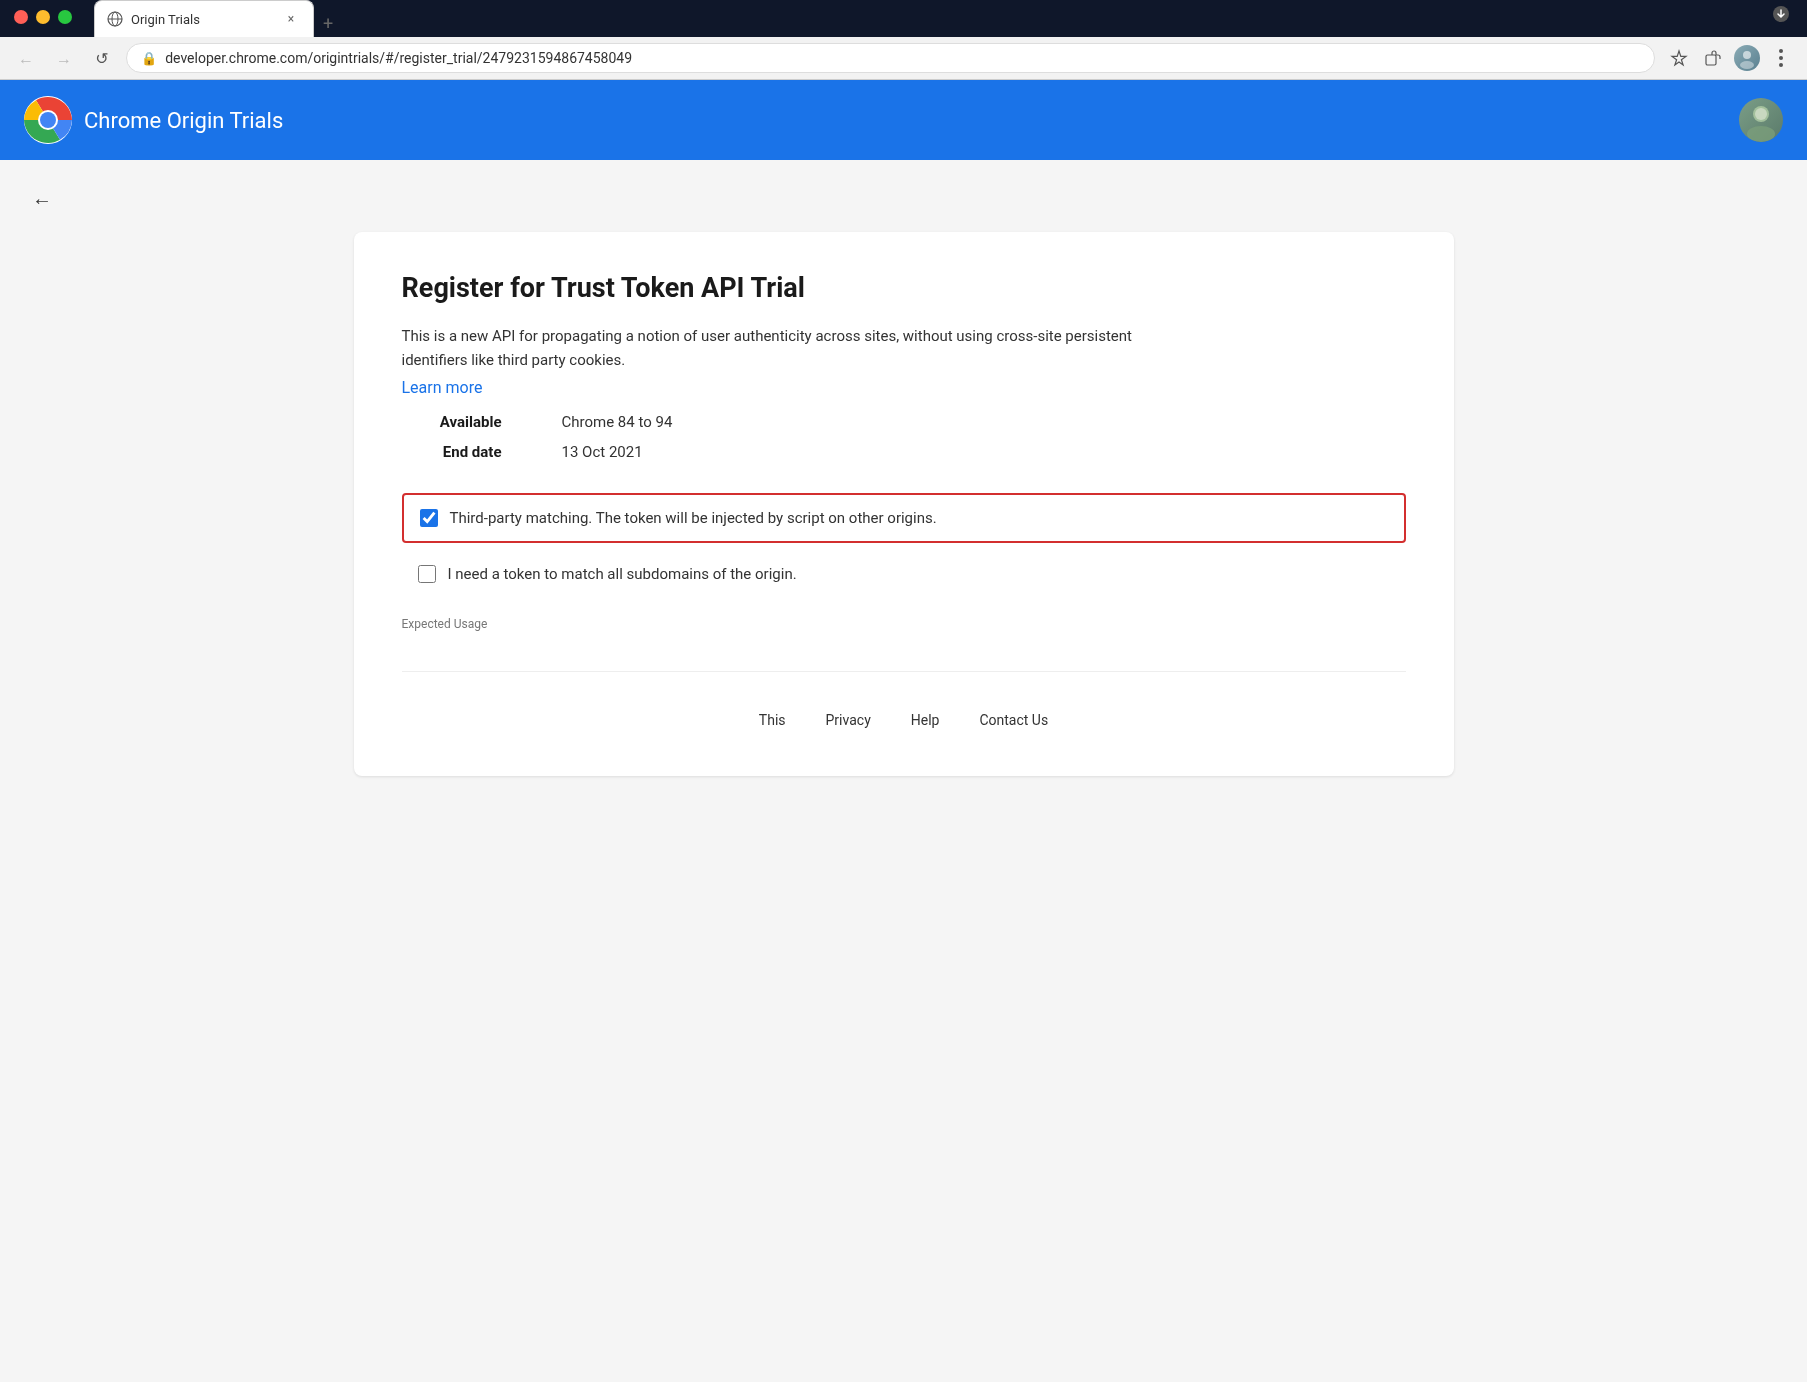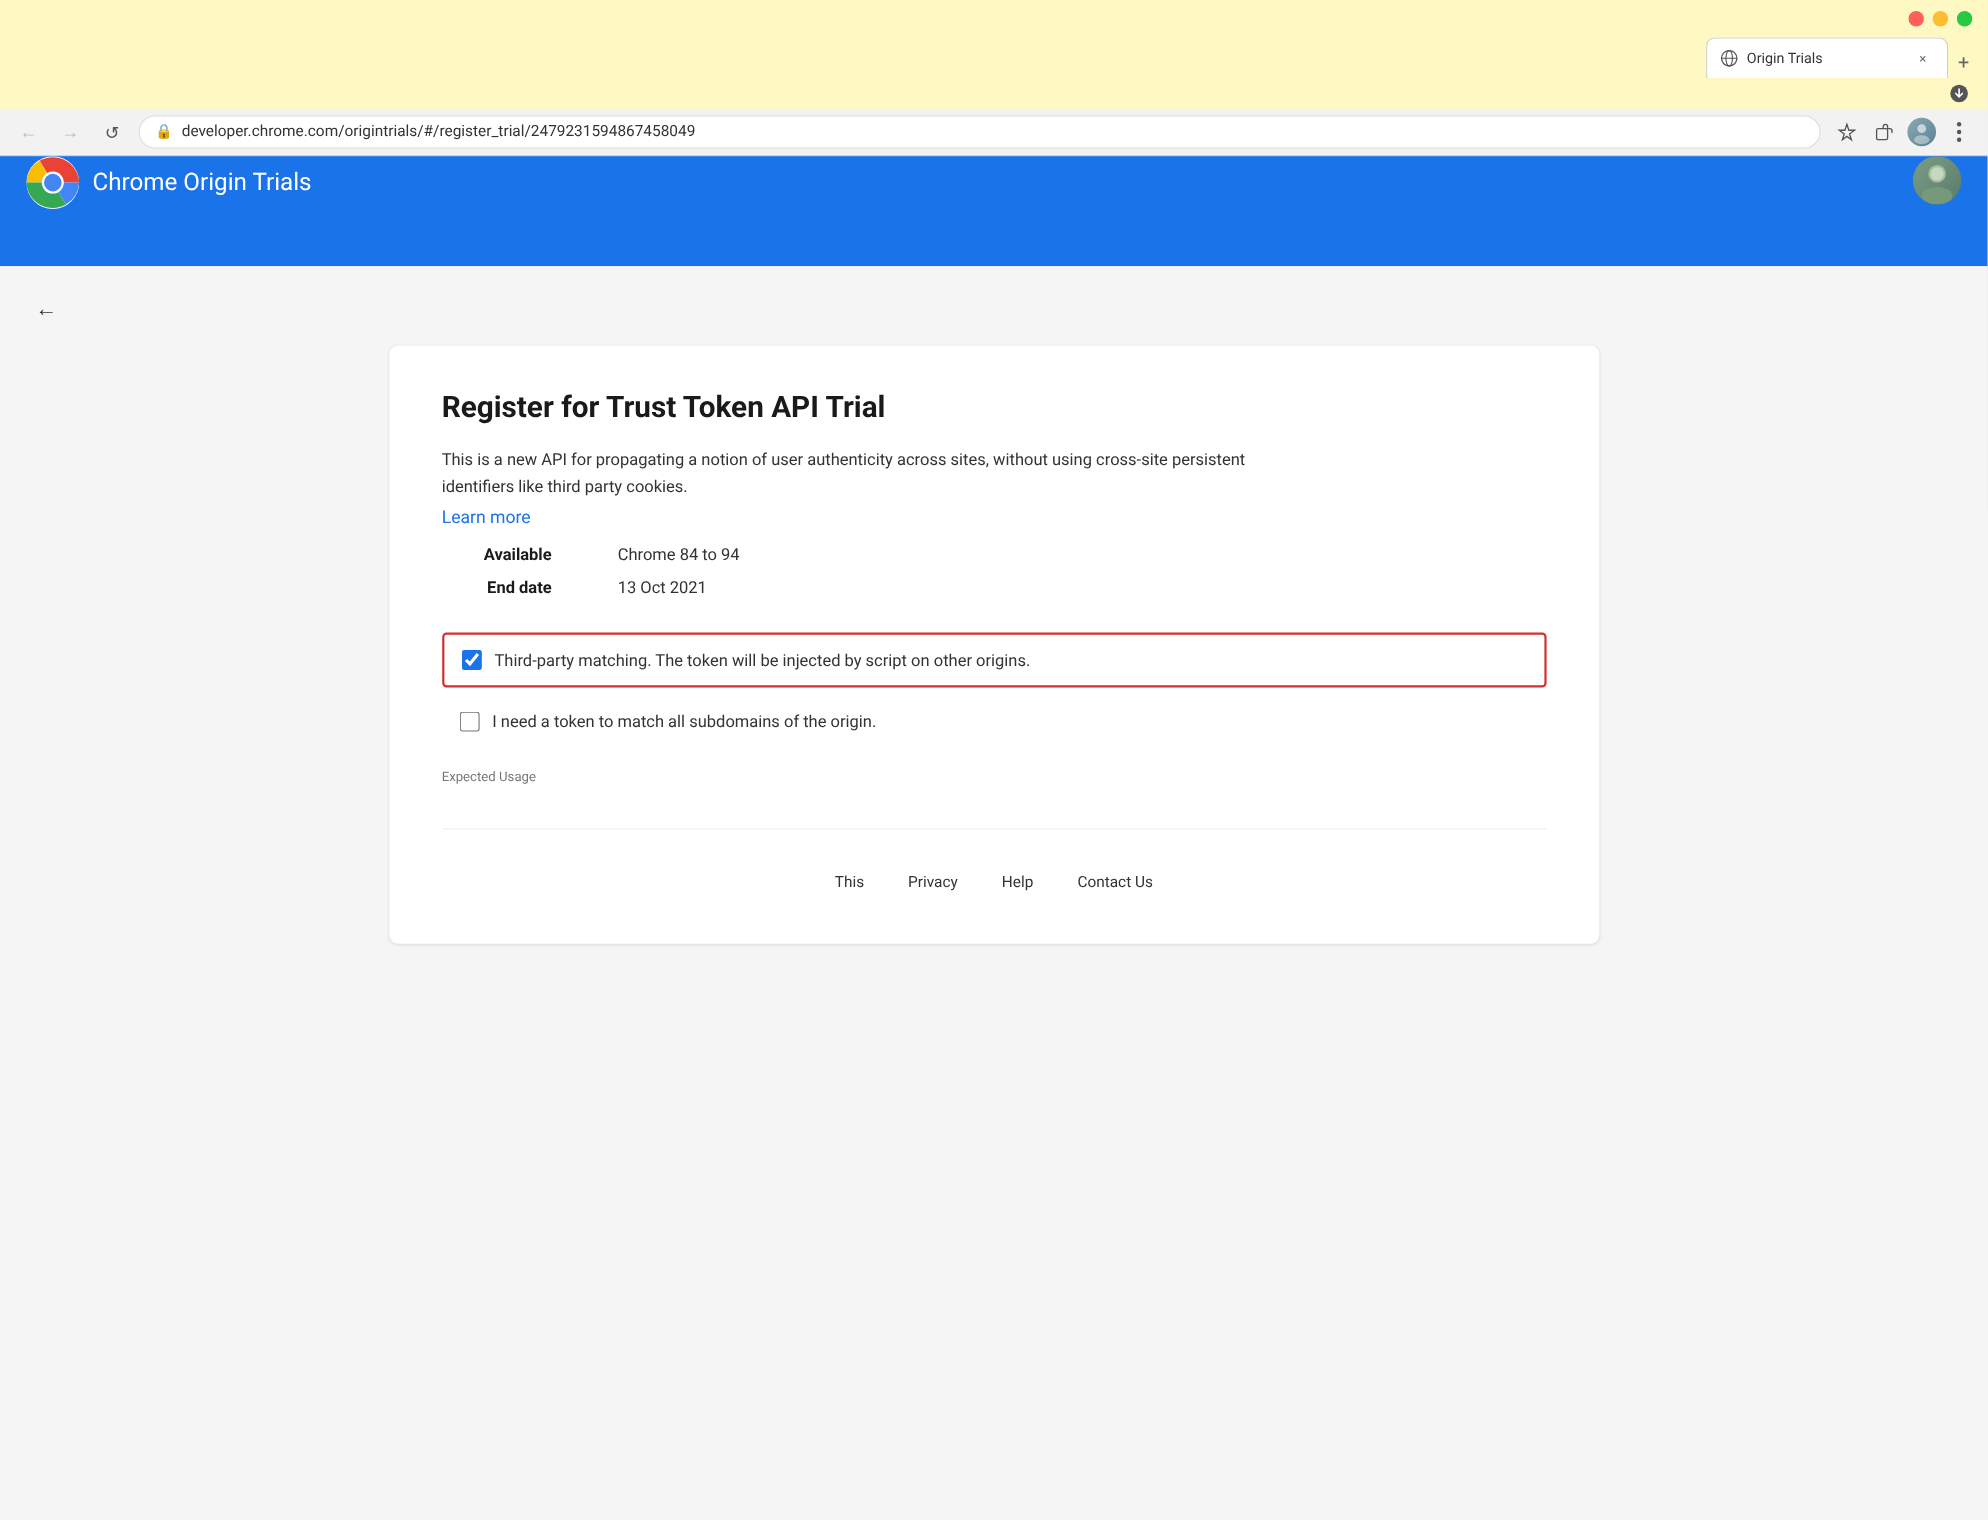--- a/index.html
+++ b/index.html
@@ -144,24 +144,24 @@
       justify-content: center;
       border-radius: 50%;
       cursor: pointer;
       color: #555;
     }
 
     
     .site-header {
       background: #1a73e8;
       display: flex;
-      align-items: flex-start;
+      align-items: center;
       justify-content: space-between;
       padding: 0 24px;
-      height: 100px;
+      height: 80px;
     }
 
     .site-header-left {
       display: flex;
       align-items: center;
       gap: 12px;
     }
 
     .chrome-logo {
       width: 48px;
@@ -417,21 +417,21 @@
       border-radius: 50%;
       cursor: pointer;
       color: #555;
     }
   </style>
 </head>
 <body>
 
 <div class="browser-frame">
 
-  <div style="display:flex; align-items:flex-end; background:#fef9c3;flex-direction:column;">
+  <div style="display:flex; align-items:flex-start; background:#0f172a;">
     <div class="traffic-lights">
       <div class="traffic-light tl-red"></div>
       <div class="traffic-light tl-yellow"></div>
       <div class="traffic-light tl-green"></div>
     </div>
     <div class="tab-row" style="flex:1; display:flex; align-items:flex-end;">
       <div class="tab">
 
         <svg class="tab-favicon" viewBox="0 0 16 16" fill="none" xmlns="http://www.w3.org/2000/svg">
           <circle cx="8" cy="8" r="7" stroke="#555" stroke-width="1.2" fill="none"></circle>

